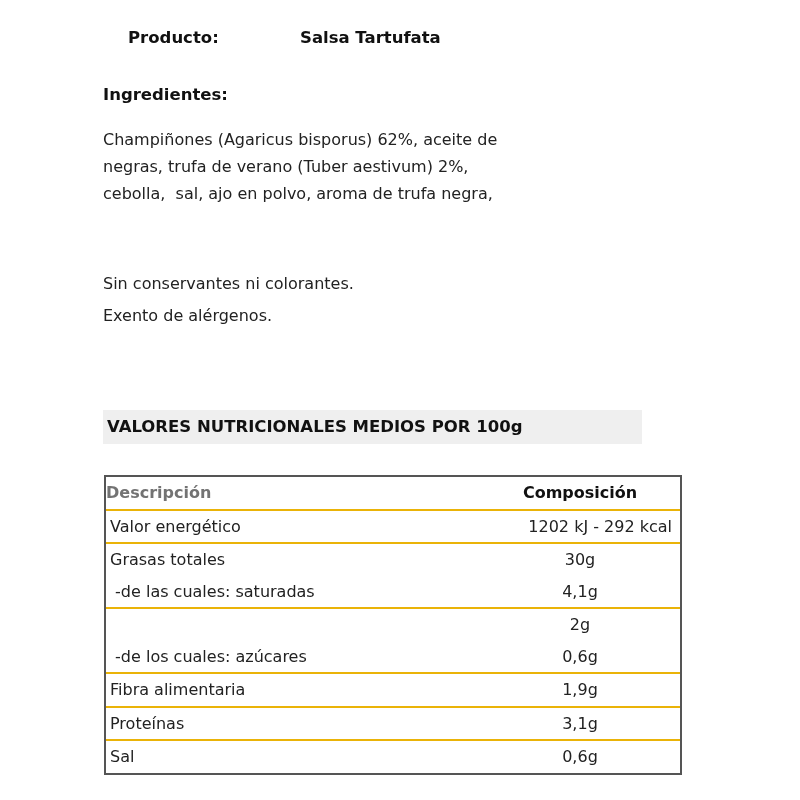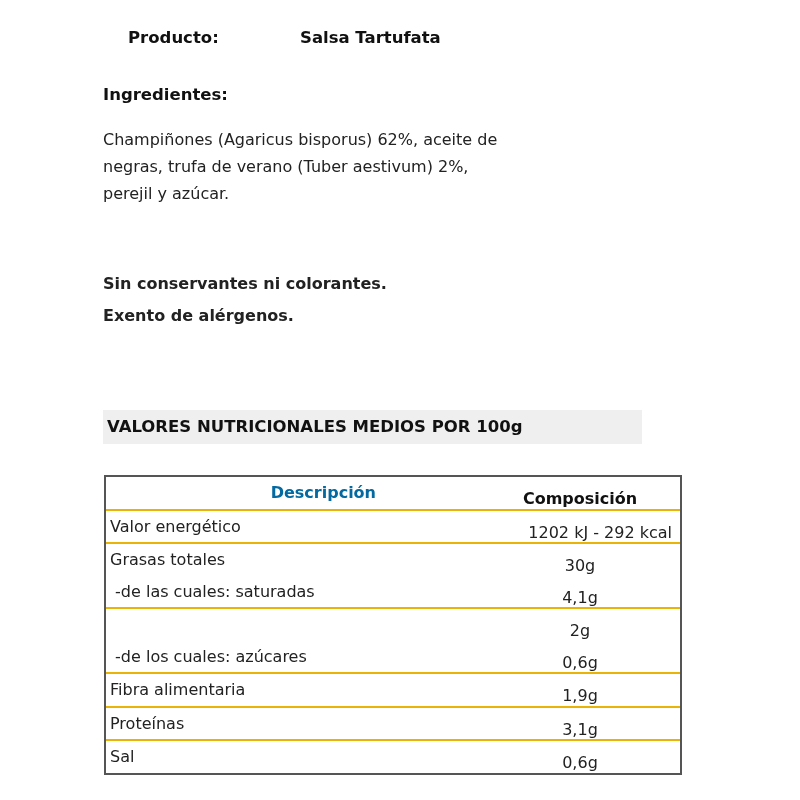--- a/index.html
+++ b/index.html
@@ -45,21 +45,20 @@
       line-height: 27.2px;
       color: #222;
     }
     .ingredients-text .line { display: block; white-space: pre; }
 
     .note {
       position: absolute;
       left: 103px;
       font-size: 16px;
       color: #222;
-      font-weight: bold;
     }
     .note-1 { top: 274px; }
     .note-2 { top: 306px; }
 
     .nutri-header {
       position: absolute;
       top: 410px;
       left: 103px;
       width: 539px;
       height: 34px;
@@ -96,30 +95,30 @@
     .t-desc {
       position: absolute;
       left: 4px;
       top: 6px;
       white-space: pre;
     }
     .t-val {
       position: absolute;
       left: 376px;
       width: 196px;
-      top: 12px;
+      top: 6px;
       text-align: center;
       white-space: nowrap;
     }
     .t-head .t-desc {
       left: 0;
       width: 270px;
-      text-align: right;
-      font-weight: bold;
-      color: #0369a1;
+      text-align: left;
+      font-weight: bold;
+      color: #737373;
     }
     .t-head .t-val {
       font-weight: bold;
       color: #111;
     }
     .t-val-right {
       left: auto;
       right: 8px;
       width: auto;
       text-align: right;
@@ -131,21 +130,21 @@
 <div class="product-row">
   <span class="product-label">Producto:</span>
   <span class="product-value">Salsa Tartufata</span>
 </div>
 
 <div class="ingredients-title">Ingredientes:</div>
 
 <div class="ingredients-text">
   <span class="line">Champiñones (Agaricus bisporus) 62%, aceite de</span>
   <span class="line">negras, trufa de verano (Tuber aestivum) 2%,</span>
-  <span class="line">perejil y azúcar.</span>
+  <span class="line">cebolla,  sal, ajo en polvo, aroma de trufa negra,</span>
 </div>
 
 <div class="note note-1">Sin conservantes ni colorantes.</div>
 <div class="note note-2">Exento de alérgenos.</div>
 
 <div class="nutri-header">
   <span class="nutri-header-text">VALORES NUTRICIONALES MEDIOS POR 100g</span>
 </div>
 
 <div class="nutri-table">

